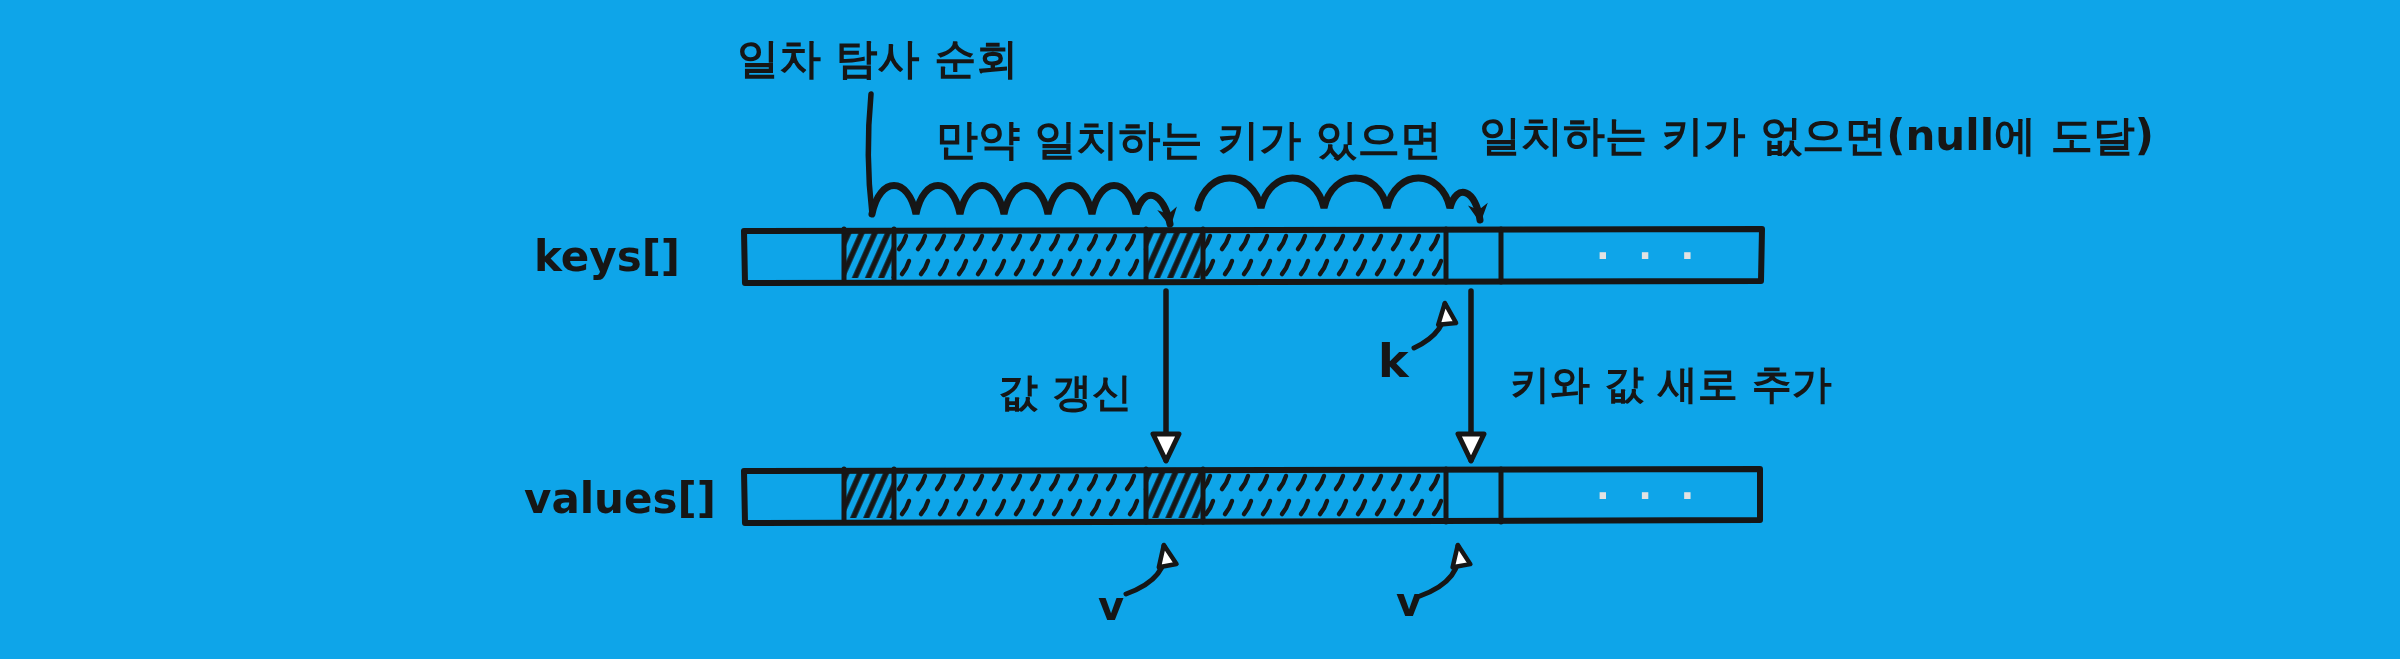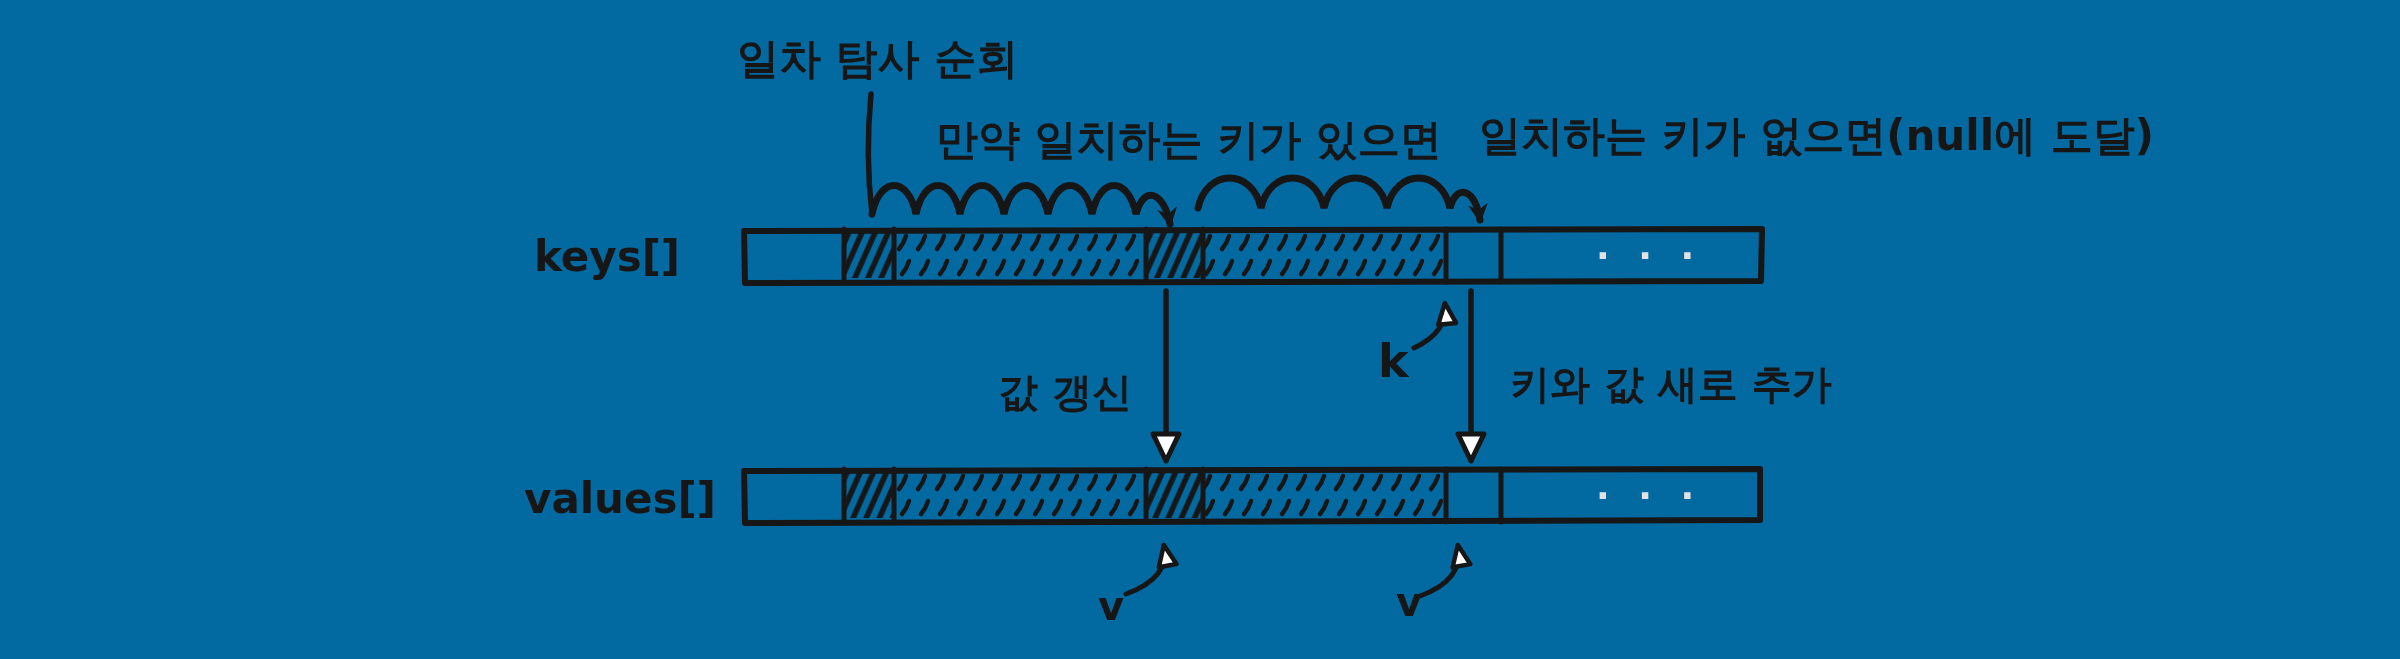--- a/index.html
+++ b/index.html
@@ -1,19 +1,19 @@
 <!DOCTYPE html>
 <html><head>
 <meta charset="utf-8">
 <style>
   html,body{margin:0;padding:0;background:#ffffff;}
   .stage{
     position:relative;
     width:2400px;height:659px;
-    background:#0369a1;
+    background:#0ea5e9;
     overflow:hidden;
     font-family:"DejaVu Sans","Liberation Sans",sans-serif;
   }
   svg{display:block;}
   text{
     font-family:"DejaVu Sans","Liberation Sans",sans-serif;
     fill:#161616;
     font-weight:600;
   }
   .faint-text{fill:#e2e2e2;font-weight:700;}

